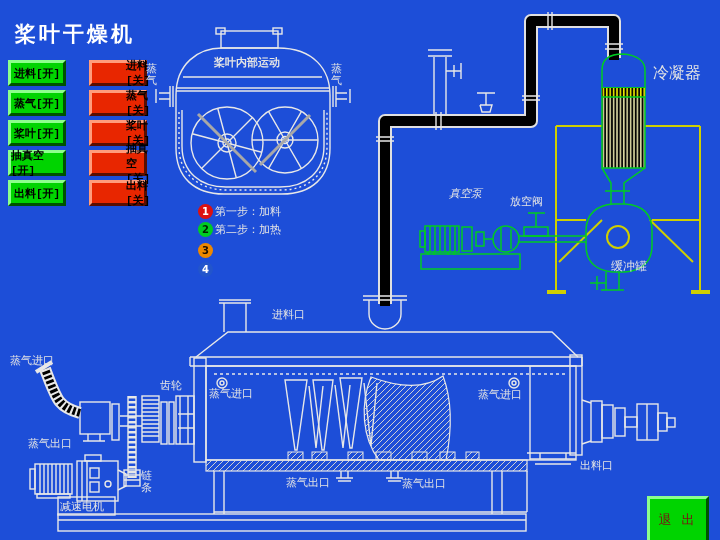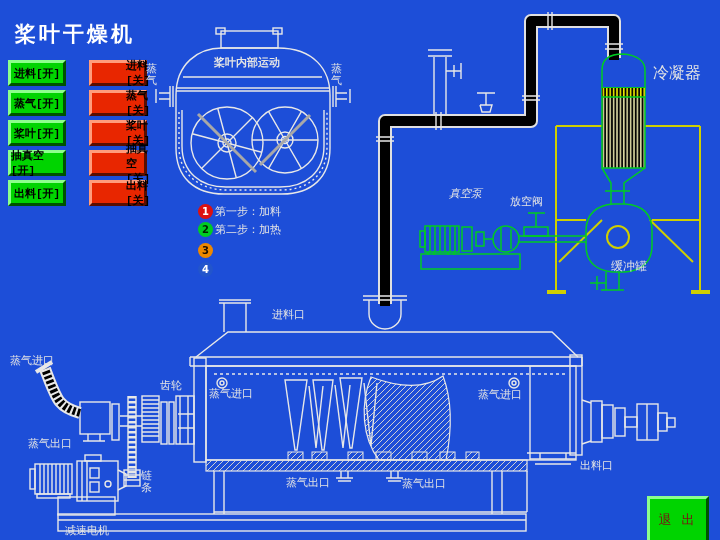--- a/index.html
+++ b/index.html
@@ -24,21 +24,21 @@
   .badge{width:15px;height:15px;border-radius:50%;display:flex;align-items:center;
          justify-content:center;font-size:10px;font-weight:bold;}
   .b1{background:#dd1111;color:#fff;} .b2{background:#00cc22;color:#002200;}
   .b3{background:#ee8800;color:#221100;} .b4{background:#2255cc;color:#fff;}
   .step-text{margin-left:2px;color:#e4e4e4;font-size:11px;}
   .exit{position:absolute;left:647px;top:496px;width:62px;height:48px;background:#00d400;
         border-top:3px solid #8cff8c;border-left:3px solid #8cff8c;border-bottom:3px solid #005200;
         border-right:3px solid #005200;color:#7a1212;font-size:13px;font-weight:normal;
         display:flex;align-items:center;justify-content:center;letter-spacing:3px;cursor:pointer;
         box-sizing:border-box;z-index:5;}
-  .ped-label{text-align:center;width:54px;margin-top:24px;}
+  .ped-label{text-align:left;width:54px;}
 </style>
 </head>
 <body>
 
 <div class="stage">
 
 <svg width="720" height="540" viewBox="0 0 720 540">
   <defs>
     <pattern id="tubes" width="3.4" height="6" patternUnits="userSpaceOnUse">
       <rect width="3.4" height="6" fill="#000"></rect>

